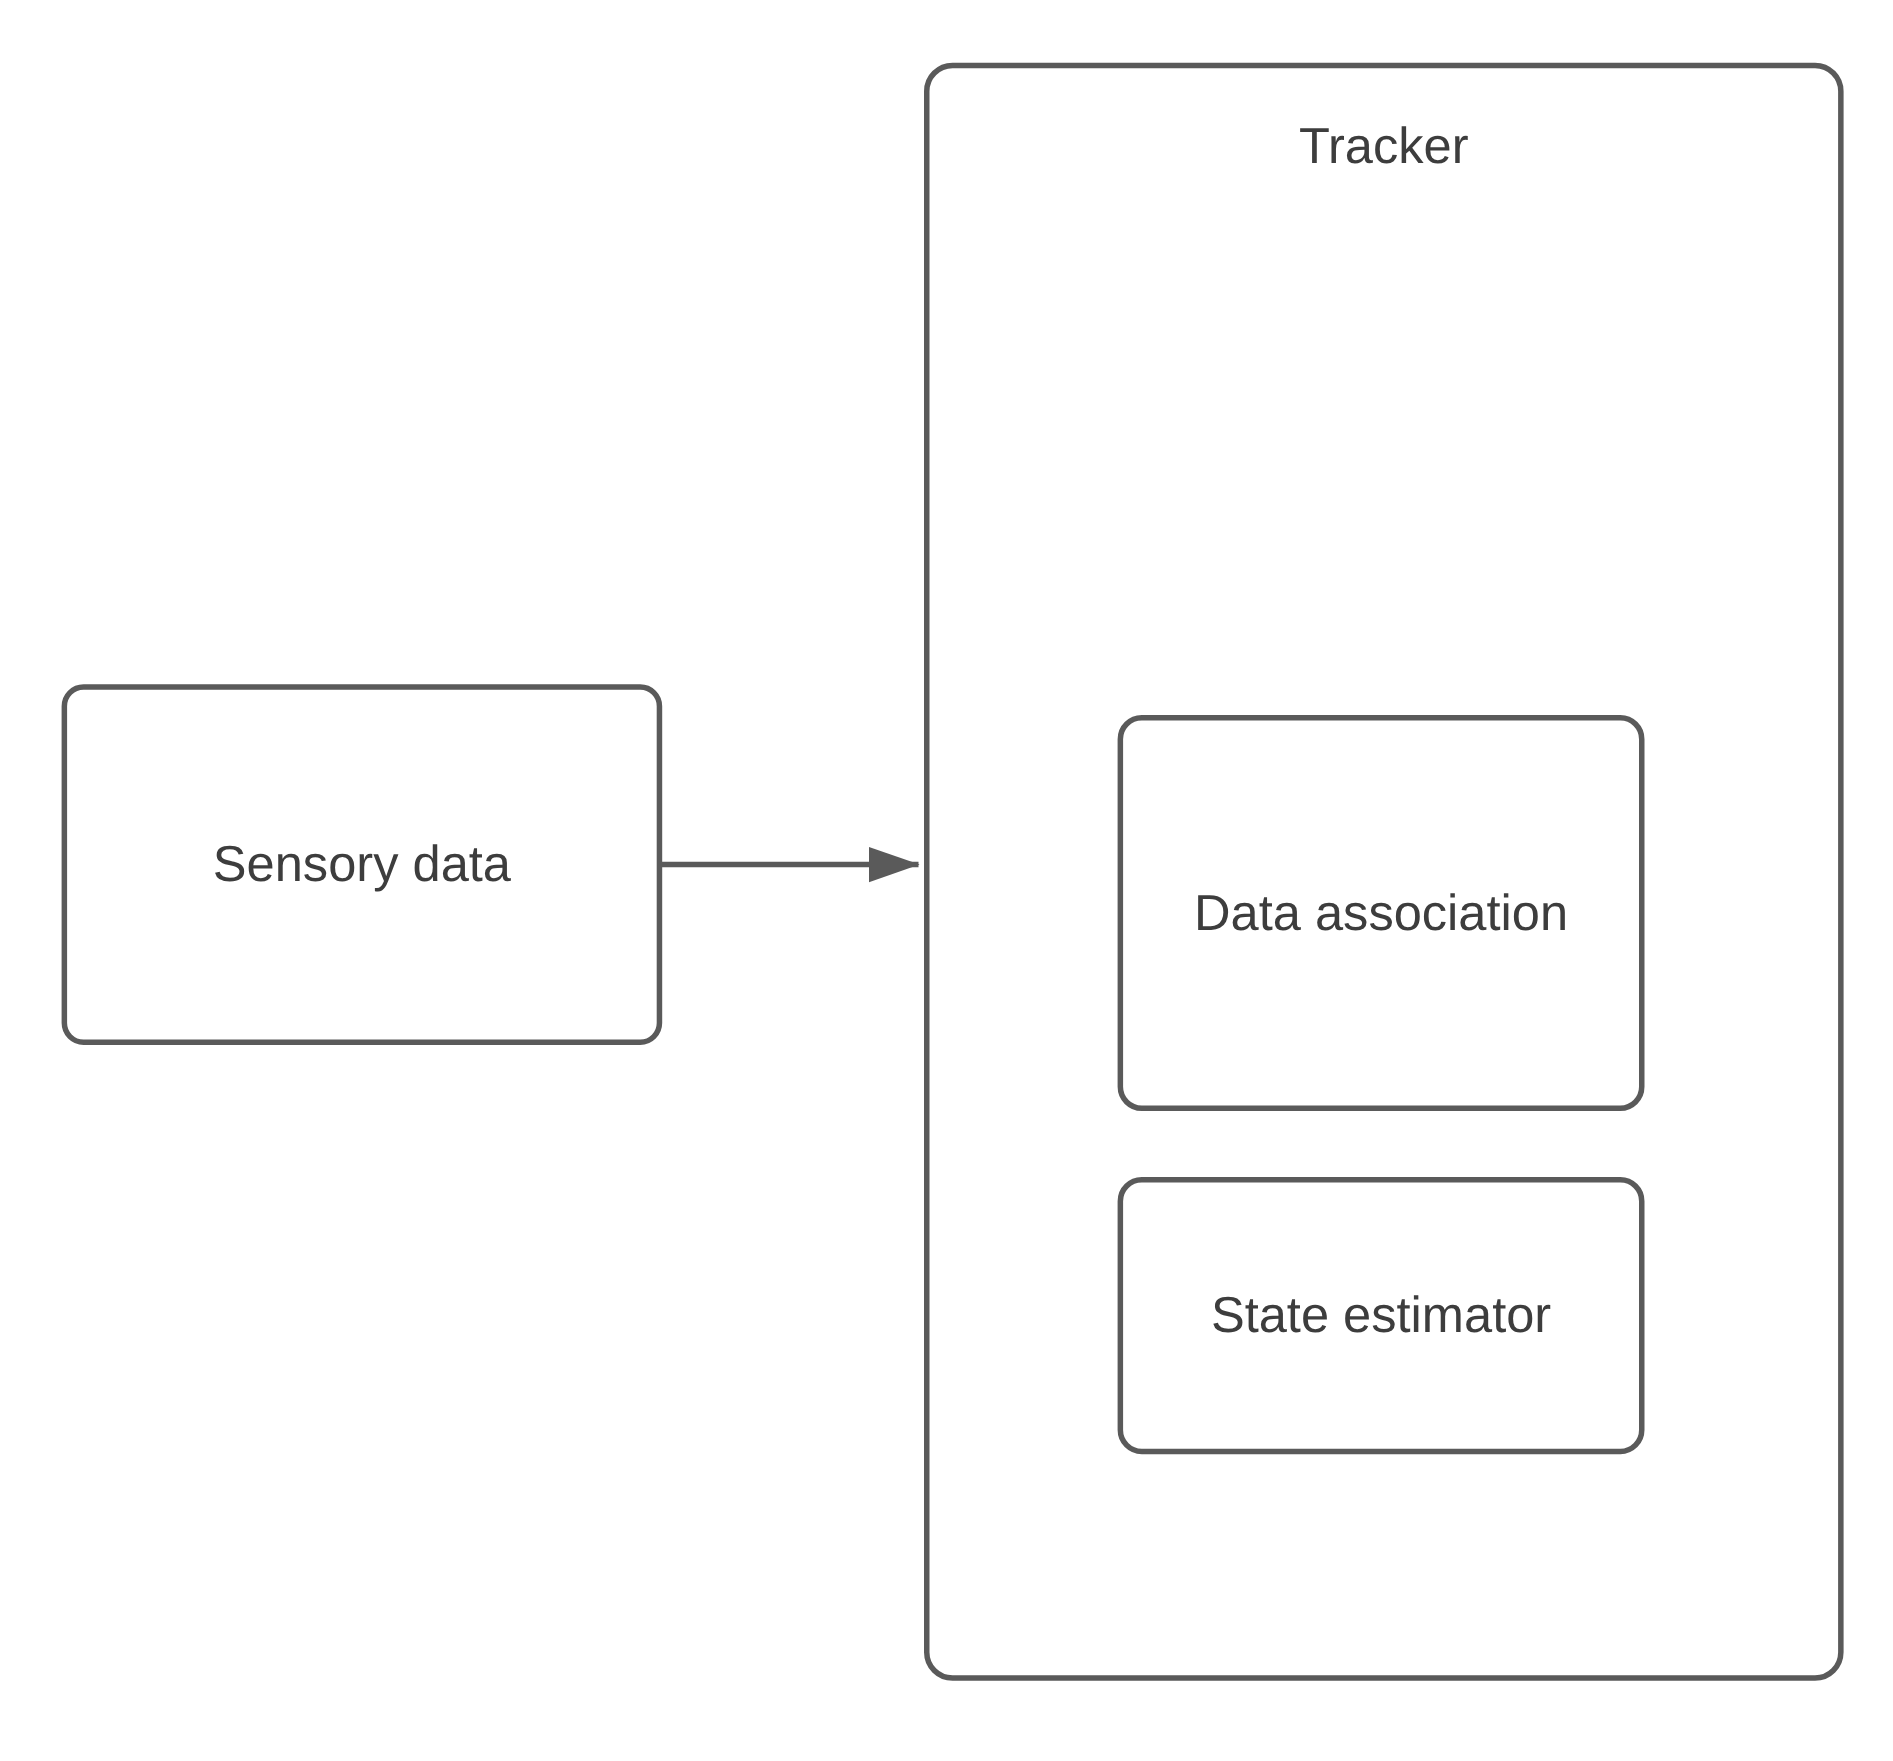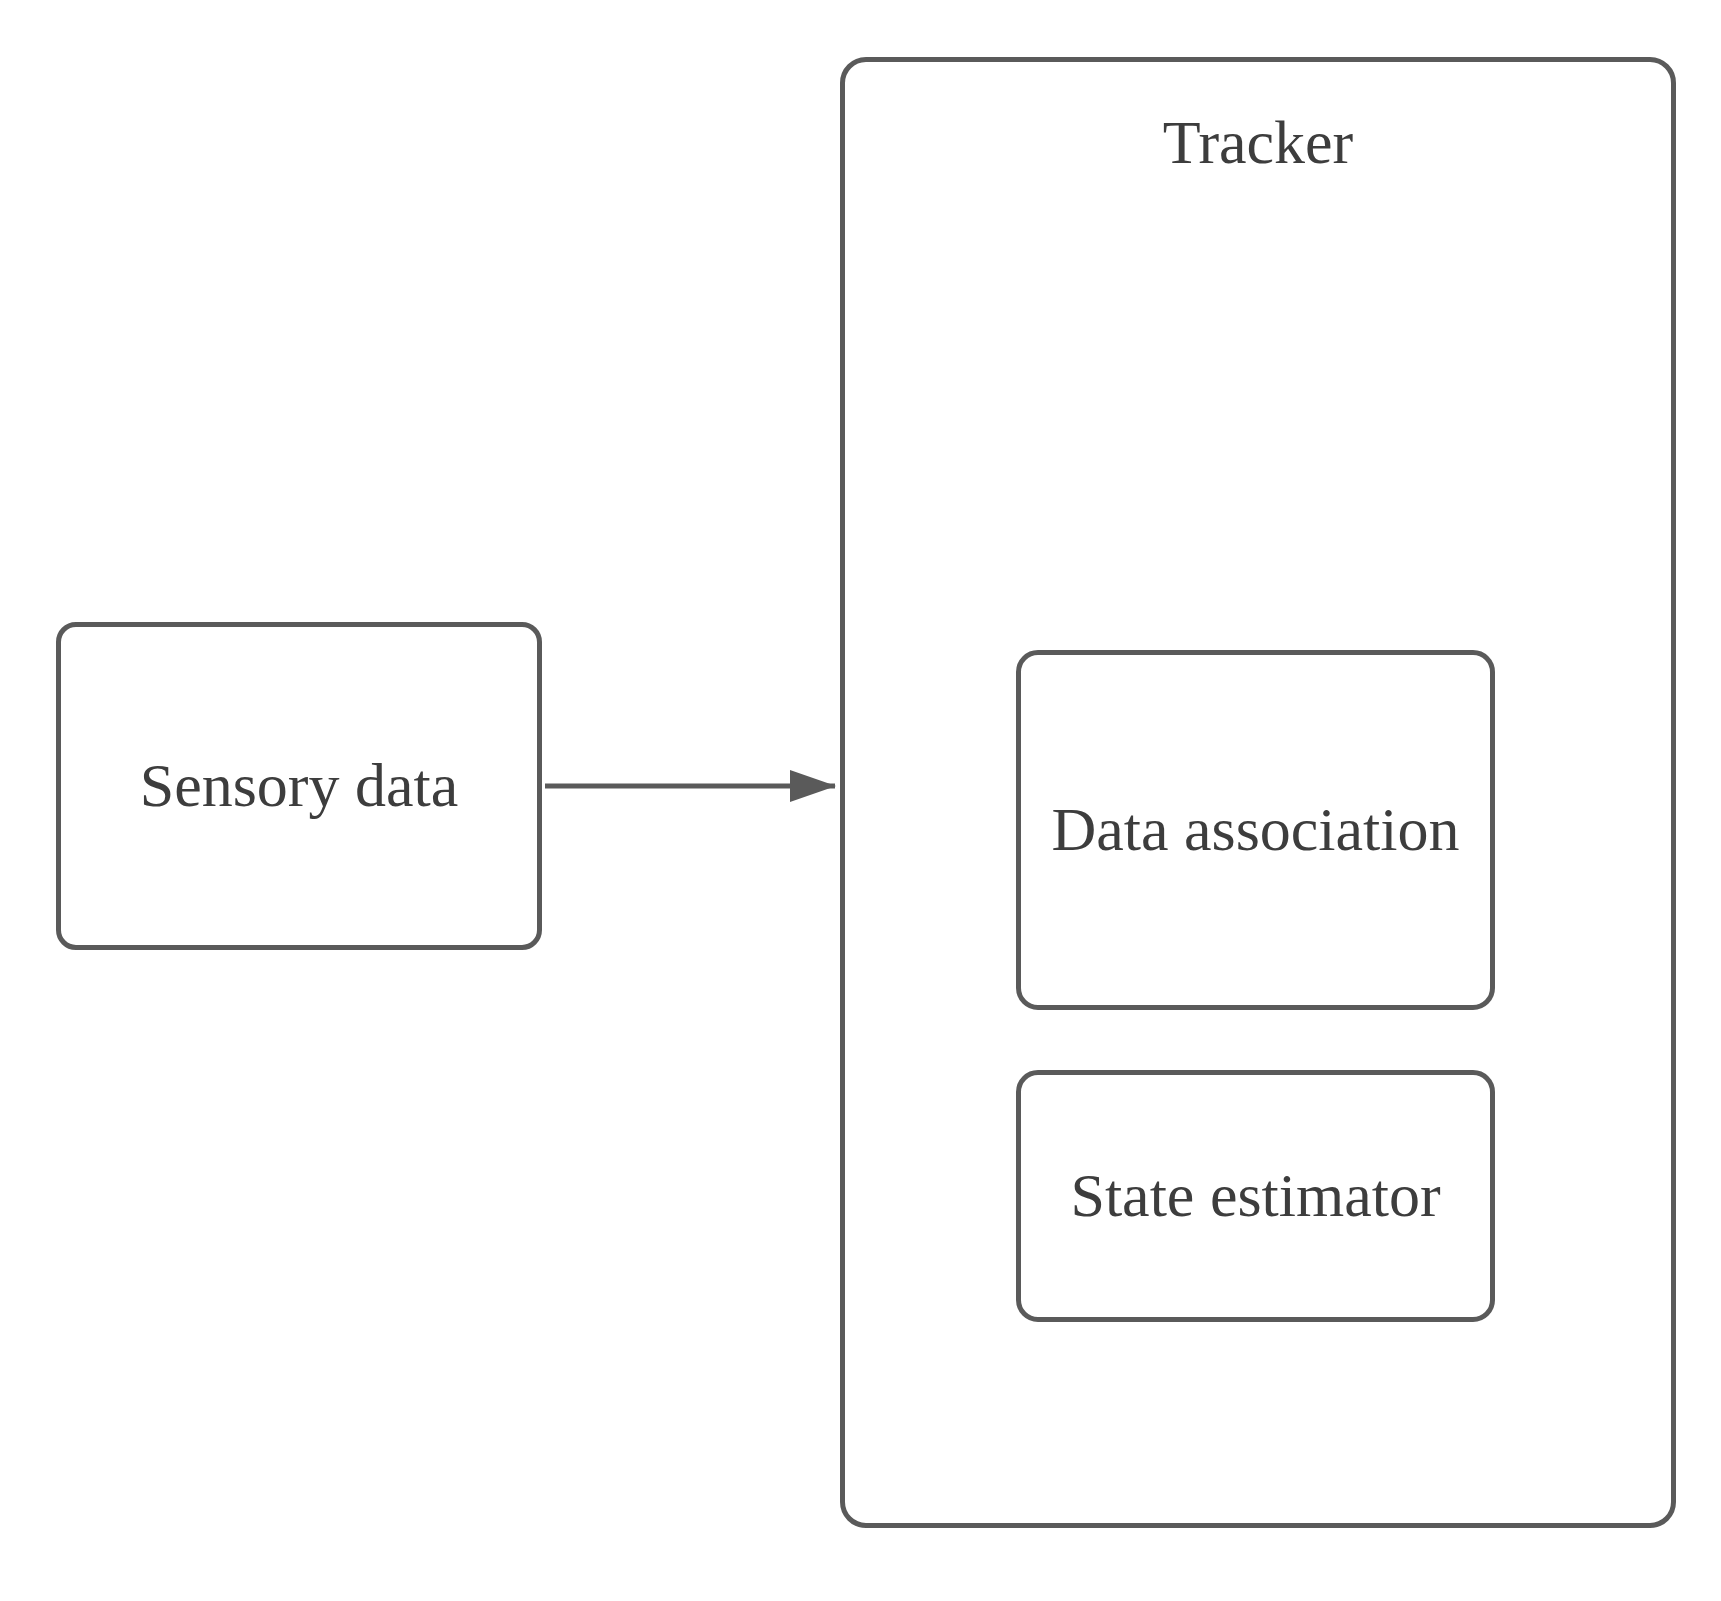--- a/index.html
+++ b/index.html
@@ -32,30 +32,29 @@
   }
   .box{
     position:absolute;
     box-sizing:border-box;
     border:5px solid var(--stroke);
     background:var(--bg);
     display:flex;
     align-items:center;
     justify-content:center;
     text-align:center;
-    font-size:62px;
+    font-size:46px;
     line-height:1.25;
-    font-family:Liberation Serif, serif;
   }
   .box .label{
     display:block;
     max-width:430px;
   }
   .sensory{
-    left:56px;top:622px;width:486px;height:328px;
+    left:56px;top:622px;width:546px;height:328px;
     border-radius:20px;
   }
   .tracker{
     left:840px;top:57px;width:836px;height:1471px;
     border-radius:26px;
     align-items:flex-start;
     padding-top:42px;
   }
   .node{
     width:479px;left:1016px;

